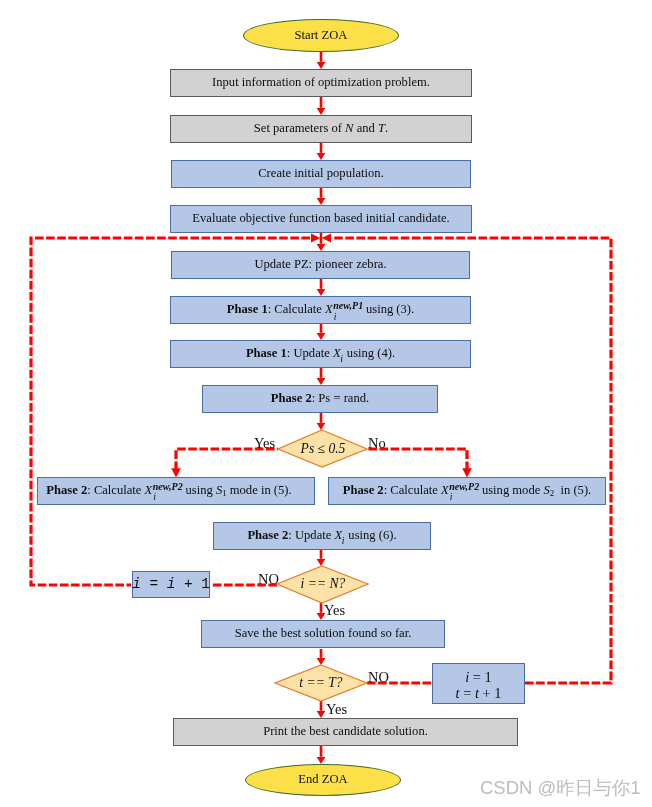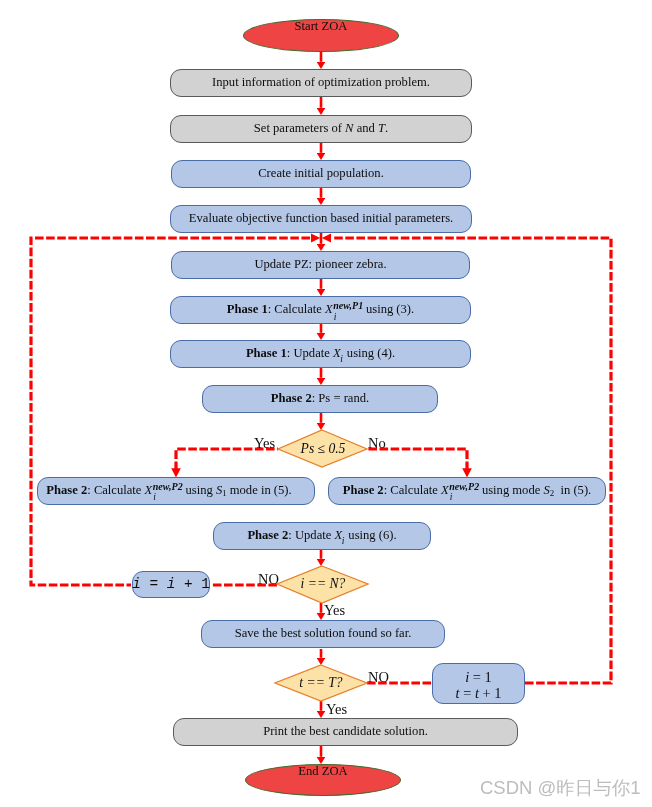--- a/index.html
+++ b/index.html
@@ -9,41 +9,40 @@
     position: relative;
     overflow: hidden;
     -webkit-font-smoothing: antialiased;
   }
   #canvas { position:absolute; left:0; top:0; width:652px; height:807px; }
 
   .node {
     position:absolute; box-sizing:border-box;
     display:flex; align-items:center; justify-content:center;
     text-align:center;
-    border-radius:11px;
   }
   .rect { border:1px solid #4a6da7; background:#b4c7e7; }
   .rect.gray { border:1px solid #5a5a5a; background:#d2d2d2; }
   .lbl { font-size:12.6px; color:#0d0d0d; line-height:1.1; white-space:pre; }
   .b { font-weight:bold; }
   .it { font-style:italic; }
   
   .sss { display:inline-block; position:relative; width:0; height:0; vertical-align:baseline; }
   .sss > .sup { position:absolute; left:0.5px; bottom:2.0px; font-size:10px;
                 font-style:italic; font-weight:bold; white-space:nowrap; line-height:1; }
   .sss > .sub { position:absolute; left:1px; top:-1.5px; font-size:9.6px;
                 font-style:italic; font-weight:normal; white-space:nowrap; line-height:1; }
   .sss.only > .sub { left:-0.5px; top:-3px; }
   .spc { display:inline-block; }
   sub.n { font-size:8.9px; vertical-align:-0.22em; font-style:normal; }
 
   .ell {
     position:absolute; box-sizing:border-box;
-    border-radius:50%; background:#ef4444; border:1.25px solid #3f6b2d;
-    display:flex; justify-content:center;
+    border-radius:50%; background:#fde047; border:1.25px solid #3f6b2d;
+    display:flex; align-items:center; justify-content:center;
   }
   svg.deco { position:absolute; left:0; top:0; overflow:visible; }
   .edgelab { position:absolute; font-size:14.5px; color:#111; white-space:nowrap; line-height:1; }
   .watermark {
     position:absolute; color:#bdbdbd;
     font-family:"Liberation Sans", sans-serif; font-size:18.5px; white-space:nowrap; letter-spacing:0px; line-height:1;
   }
 </style>
 </head>
 <body>
@@ -99,21 +98,21 @@
 
   <div class="node rect gray" style="left:170px; top:115px; width:302px; height:28px;">
     <span class="lbl"><span>Set parameters of </span><span class="it">N</span><span> and </span><span class="it">T</span><span>.</span></span>
   </div>
 
   <div class="node rect" style="left:171px; top:160px; width:300px; height:28px;">
     <span class="lbl">Create initial population.</span>
   </div>
 
   <div class="node rect" style="left:170px; top:205px; width:302px; height:28px;">
-    <span class="lbl">Evaluate objective function based initial parameters.</span>
+    <span class="lbl">Evaluate objective function based initial candidate.</span>
   </div>
 
   <div class="node rect" style="left:171px; top:251px; width:299px; height:28px;">
     <span class="lbl">Update PZ: pioneer zebra.</span>
   </div>
 
   <div class="node rect" style="left:170px; top:296px; width:301px; height:28px;">
     <span class="lbl"><span class="b">Phase 1</span><span>: Calculate </span><span class="it">X</span><span class="sss"><span class="sup">new,P1</span><span class="sub">i</span></span><span class="spc" style="width:30px"></span><span> using (3).</span></span>
   </div>
 

